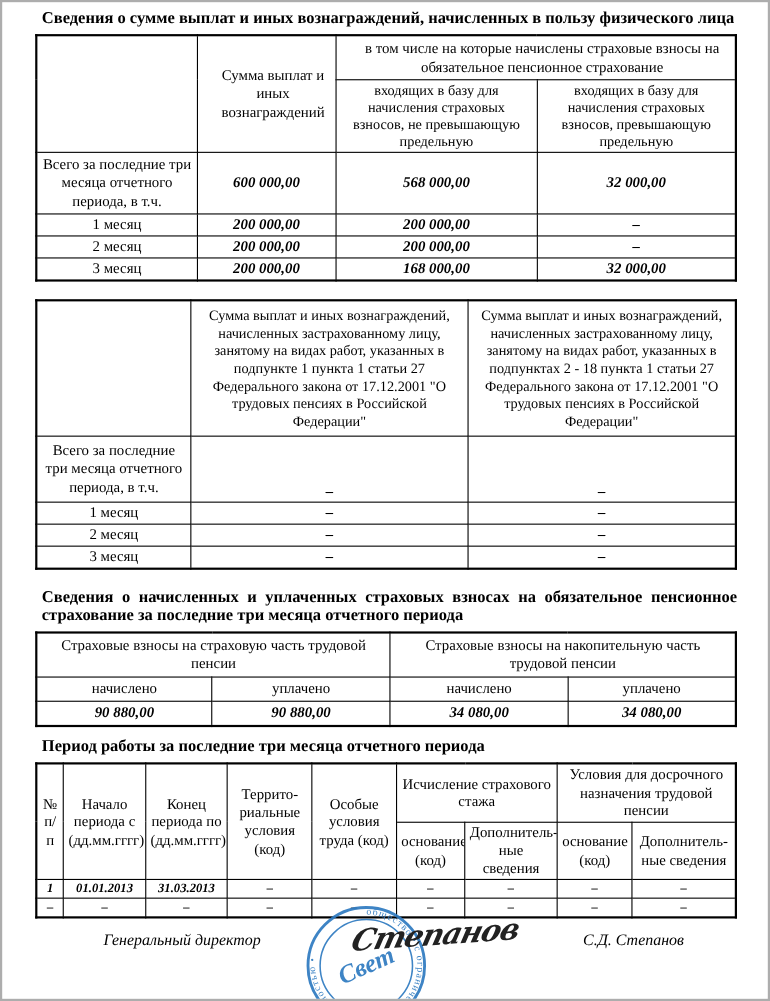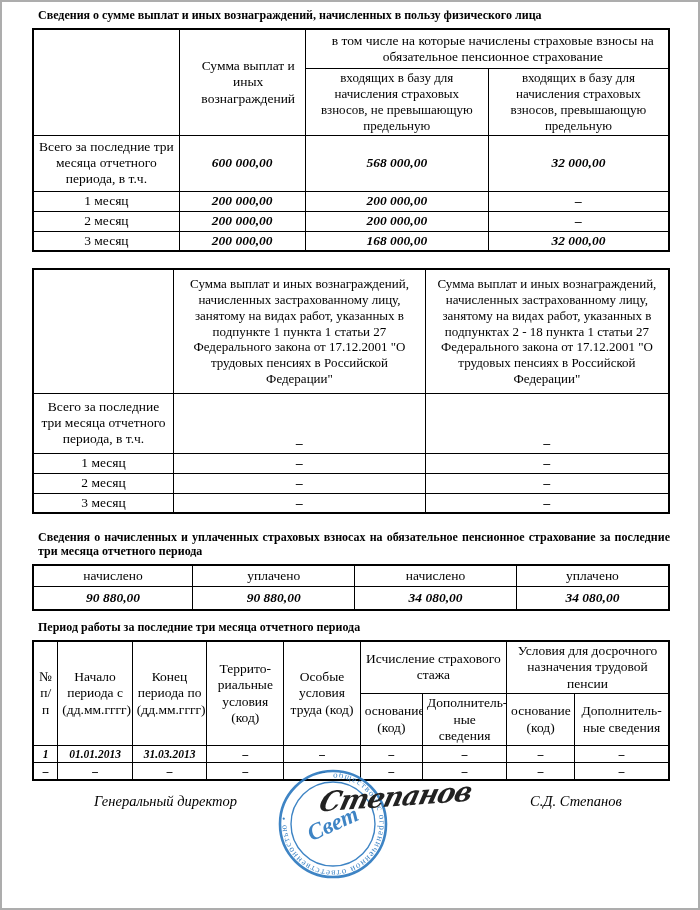--- a/index.html
+++ b/index.html
@@ -10,21 +10,21 @@
     border:2px solid #adadad;
     font-family:"Liberation Serif", serif;
     color:#000;
     overflow:hidden;
     position:relative;
   }
   .page { padding:7px 28px 0 30px; }
 
   .sec-title {
     font-weight:bold;
-    font-size:12px;
+    font-size:15px;
     line-height:1.15;
     text-align:justify;
     margin:0 0 5px 6px;
   }
 
   table.t {
     width:100%;
     border-collapse:collapse;
     table-layout:fixed;
     border:2.5px solid #000;
@@ -176,20 +176,24 @@
 
   <div class="sec-title">Сведения о начисленных и уплаченных страховых взносах на обязательное пенсионное страхование за последние три месяца отчетного периода</div>
   <table class="t t3">
     <colgroup>
         <col style="width:25.1%">
         <col style="width:25.5%">
         <col style="width:25.4%">
         <col style="width:24%">
       </colgroup>
     <tbody>
+      <tr class="h1">
+        <td class="hdr" colspan="2">Страховые взносы на страховую часть трудовой пенсии</td>
+        <td class="hdr" colspan="2">Страховые взносы на накопительную часть трудовой пенсии</td>
+      </tr>
       <tr class="h2">
         <td class="hdr">начислено</td>
         <td class="hdr">уплачено</td>
         <td class="hdr">начислено</td>
         <td class="hdr">уплачено</td>
       </tr>
       <tr class="vals">
         <td class="val">90 880,00</td>
         <td class="val">90 880,00</td>
         <td class="val">34 080,00</td>

